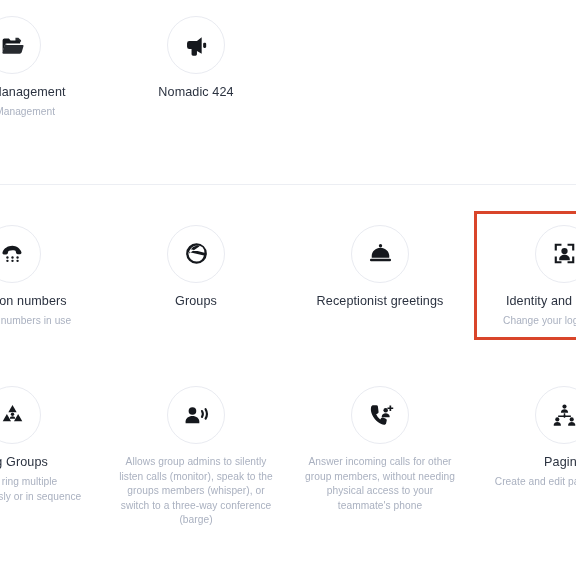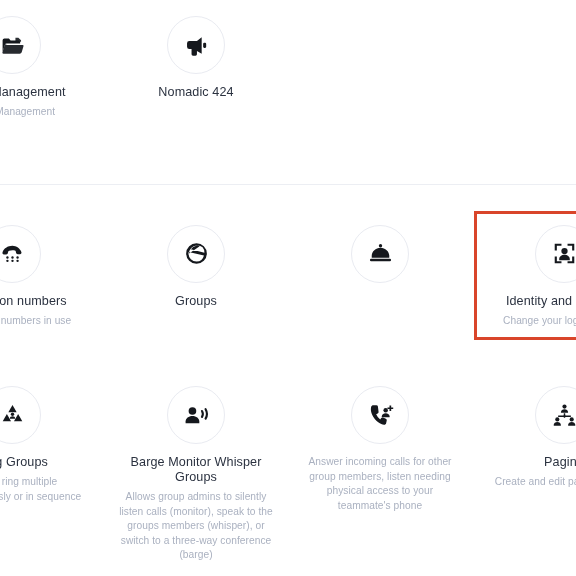--- a/index.html
+++ b/index.html
@@ -188,20 +188,21 @@
         </div>
 
         <div class="card">
           <div class="icon-circle">
             <svg viewBox="0 0 24 24" aria-hidden="true">
               <circle cx="12" cy="5.1" r="1.5"></circle>
               <path d="M12 6.9c-4.3 0-7.8 3.3-7.8 7.4v1.5h15.6v-1.5c0-4.1-3.5-7.4-7.8-7.4z"></path>
               <rect x="2.6" y="16.6" width="18.8" height="2.2" rx="1.1"></rect>
             </svg>
           </div>
+          <div class="card-title">Receptionist greetings</div>
         </div>
 
         <div class="card selected">
           <div class="icon-circle">
             <svg viewBox="0 0 24 24" aria-hidden="true">
               <path d="M3.3 3.3h6.0v1.9H5.2v4.1H3.3V3.3zM14.7 3.3h6.0v6.0h-1.9V5.2h-4.1V3.3zM3.3 14.7h1.9v4.1h4.1v1.9h-6.0v-6.0zM18.8 14.7h1.9v6.0h-6.0v-1.9h4.1v-4.1z"></path>
               <circle cx="12" cy="9.8" r="2.8"></circle>
               <path d="M12 13.1c-2.6 0-4.7 1.7-4.7 3.8v1.0h9.4v-1.0c0-2.1-2.1-3.8-4.7-3.8z"></path>
             </svg>
           </div>
@@ -233,34 +234,33 @@
 
         <div class="card">
           <div class="icon-circle">
             <svg viewBox="0 0 24 24" aria-hidden="true">
               <circle cx="8.4" cy="8.0" r="3.4"></circle>
               <path d="M8.4 12.4c-3.4 0-6.1 2.2-6.1 4.9v1.6h12.2v-1.6c0-2.7-2.7-4.9-6.1-4.9z"></path>
               <path d="M16.4 7.2a.95.95 0 0 1 1.3.3 6.1 6.1 0 0 1 0 6.2.95.95 0 1 1-1.6-1.0 4.2 4.2 0 0 0 0-4.2.95.95 0 0 1 .3-1.3z"></path>
               <path d="M19.6 5.6a.95.95 0 0 1 1.3.33 9.3 9.3 0 0 1 0 9.3.95.95 0 1 1-1.64-.96 7.4 7.4 0 0 0 0-7.4.95.95 0 0 1 .34-1.27z"></path>
             </svg>
           </div>
-          <div class="card-title">Barge Monitor Whisper Groups</div>
           <div class="card-desc">Allows group admins to silently listen calls (monitor), speak to the groups members (whisper), or switch to a three-way conference (barge)</div>
         </div>
 
         <div class="card">
           <div class="icon-circle">
             <svg viewBox="0 0 24 24" aria-hidden="true">
               <path d="M5.6 2.9c-.9 0-1.7.6-1.95 1.5C2.6 8.9 5.4 14.6 10.0 17.9c1.9 1.35 3.6 2.1 5.1 2.3.9.12 1.7-.5 1.9-1.38l.55-2.4a1.35 1.35 0 0 0-.8-1.55l-2.5-1.05a1.35 1.35 0 0 0-1.6.45l-.9 1.2a10.6 10.6 0 0 1-3.6-4.6l1.35-.6a1.35 1.35 0 0 0 .78-1.5L9.7 4.0a1.35 1.35 0 0 0-1.32-1.1H5.6z"></path>
               <circle cx="16.6" cy="7.4" r="2.0"></circle>
               <path d="M16.6 10.0c-1.9 0-3.45 1.2-3.45 2.7v.85h6.9v-.85c0-1.5-1.55-2.7-3.45-2.7z"></path>
               <path d="M20.0 3.0h1.5v1.8h1.8v1.5h-1.8v1.8h-1.5V6.3h-1.8V4.8h1.8V3.0z"></path>
             </svg>
           </div>
-          <div class="card-desc">Answer incoming calls for other group members, listen needing physical access to your teammate's phone</div>
+          <div class="card-desc">Answer incoming calls for other group members, without needing physical access to your teammate's phone</div>
         </div>
 
         <div class="card">
           <div class="icon-circle">
             <svg viewBox="0 0 24 24" aria-hidden="true">
               <circle cx="12" cy="4.1" r="1.85"></circle>
               <path d="M12 6.4c-1.75 0-3.15 1.1-3.15 2.45v.75h6.3v-.75C15.15 7.5 13.75 6.4 12 6.4z"></path>
               <path d="M11.35 9.9h1.3v2.1h5.0v1.3h-11.3v-1.3h5.0V9.9z"></path>
               <path d="M11.35 11.5h1.3v2.5h-1.3z"></path>
               <circle cx="5.6" cy="15.5" r="1.85"></circle>

